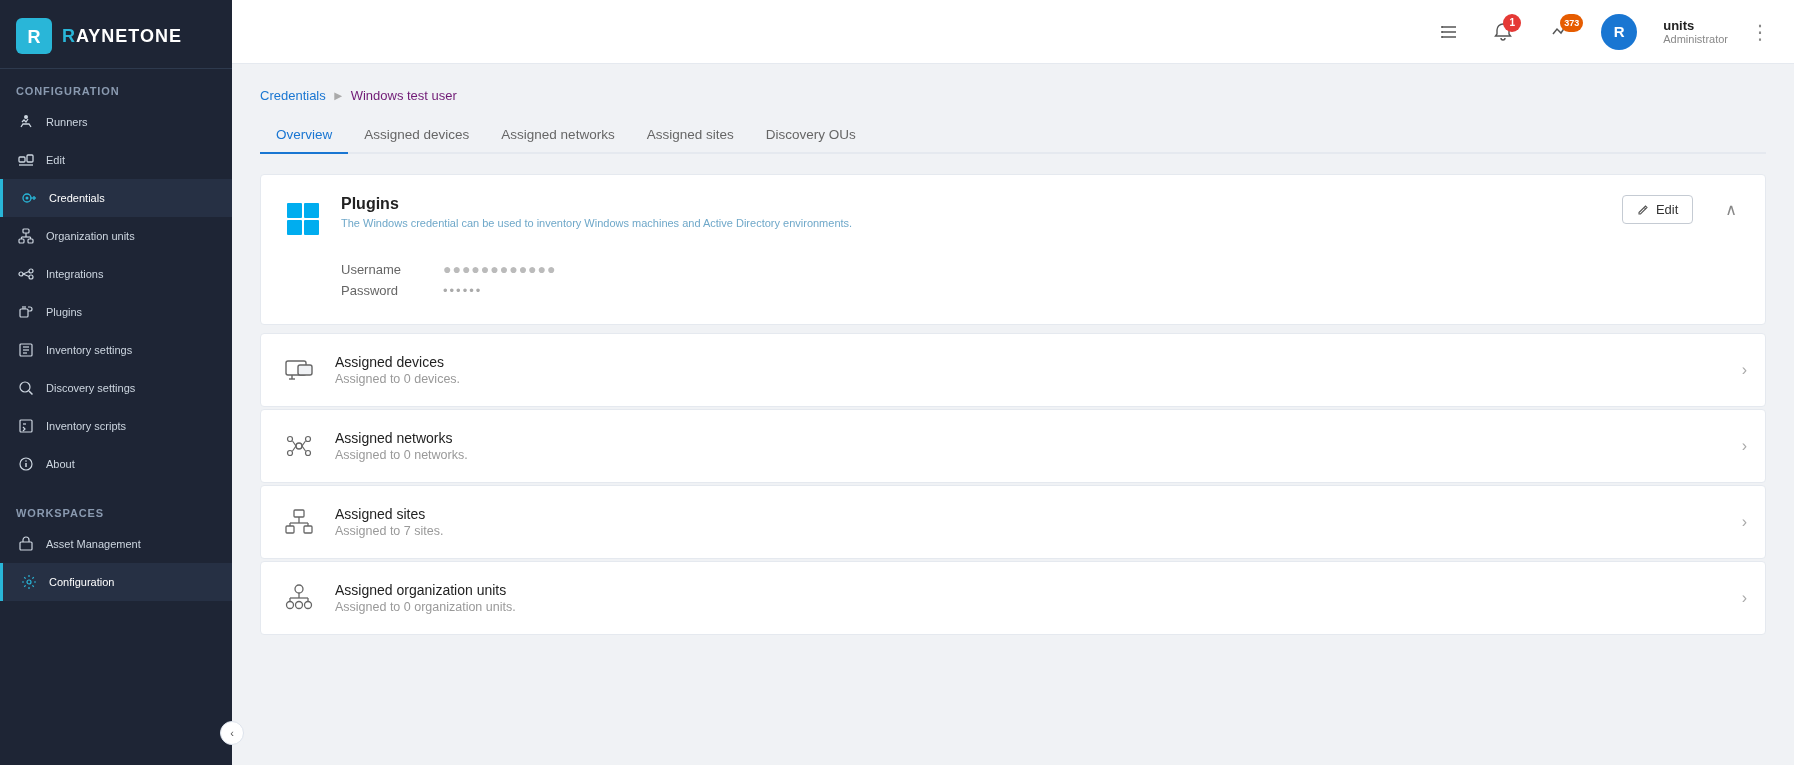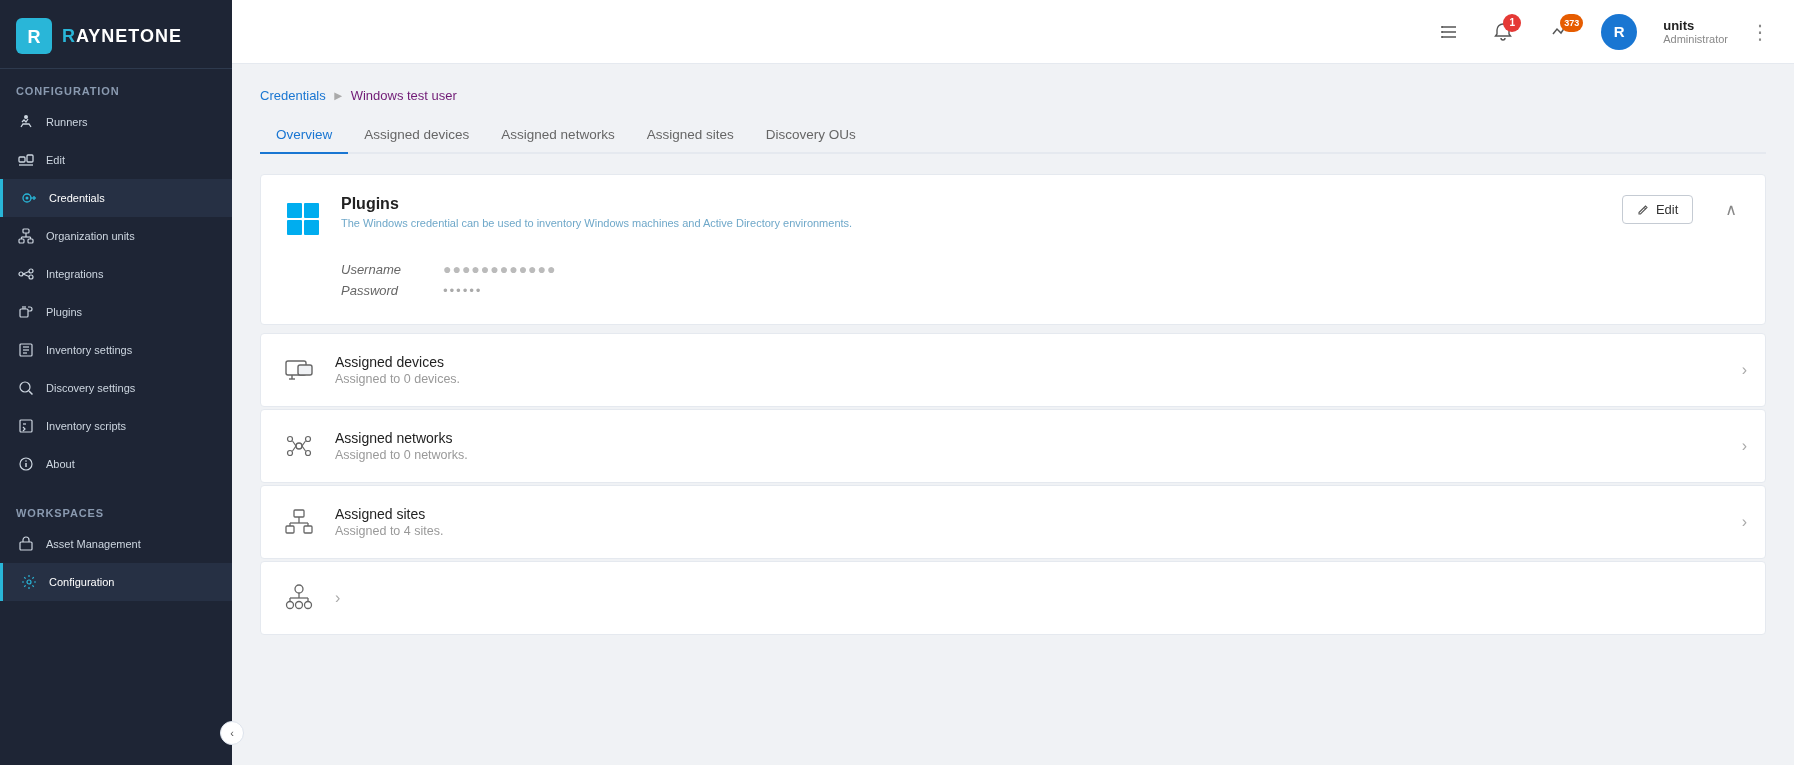--- a/index.html
+++ b/index.html
@@ -286,21 +286,20 @@
     
     .card-fields {
       padding: 0 20px 20px 80px;
     }
     .field-row {
       display: flex;
       align-items: center;
       gap: 12px;
       margin-bottom: 6px;
       font-size: 13px;
-      font-style: italic;
     }
     .field-label {
       color: #666;
       width: 90px;
       flex-shrink: 0;
     }
     .field-value {
       color: #aaa;
       font-size: 13px;
       letter-spacing: 2px;
@@ -645,35 +644,39 @@
           <rect x="2" y="19" width="8" height="7" rx="1" stroke="#666" stroke-width="1.3"></rect>
           <rect x="20" y="19" width="8" height="7" rx="1" stroke="#666" stroke-width="1.3"></rect>
           <line x1="15" y1="10" x2="15" y2="16" stroke="#666" stroke-width="1.3"></line>
           <line x1="6" y1="16" x2="24" y2="16" stroke="#666" stroke-width="1.3"></line>
           <line x1="6" y1="16" x2="6" y2="19" stroke="#666" stroke-width="1.3"></line>
           <line x1="24" y1="16" x2="24" y2="19" stroke="#666" stroke-width="1.3"></line>
         </svg>
       </div>
       <div class="section-info">
         <div class="section-title">Assigned sites</div>
-        <div class="section-sub">Assigned to 4 sites.</div>
+        <div class="section-sub">Assigned to 7 sites.</div>
       </div>
       <span class="section-chevron">›</span>
     </div>
 
     <div class="section-card">
       <div class="section-icon">
         <svg width="30" height="30" viewBox="0 0 30 30" fill="none">
           <circle cx="15" cy="6" r="4" stroke="#666" stroke-width="1.3"></circle>
           <circle cx="6" cy="22" r="3.5" stroke="#666" stroke-width="1.3"></circle>
           <circle cx="24" cy="22" r="3.5" stroke="#666" stroke-width="1.3"></circle>
           <circle cx="15" cy="22" r="3.5" stroke="#666" stroke-width="1.3"></circle>
           <line x1="15" y1="10" x2="15" y2="15" stroke="#666" stroke-width="1.3"></line>
           <line x1="6" y1="15" x2="24" y2="15" stroke="#666" stroke-width="1.3"></line>
           <line x1="6" y1="15" x2="6" y2="18.5" stroke="#666" stroke-width="1.3"></line>
           <line x1="24" y1="15" x2="24" y2="18.5" stroke="#666" stroke-width="1.3"></line>
         </svg>
       </div>
+      <div class="section-info">
+        <div class="section-title">Assigned organization units</div>
+        <div class="section-sub">Assigned to 0 organization units.</div>
+      </div>
       <span class="section-chevron">›</span>
     </div>
 
   </div>
 </div>
 
 </body></html>

